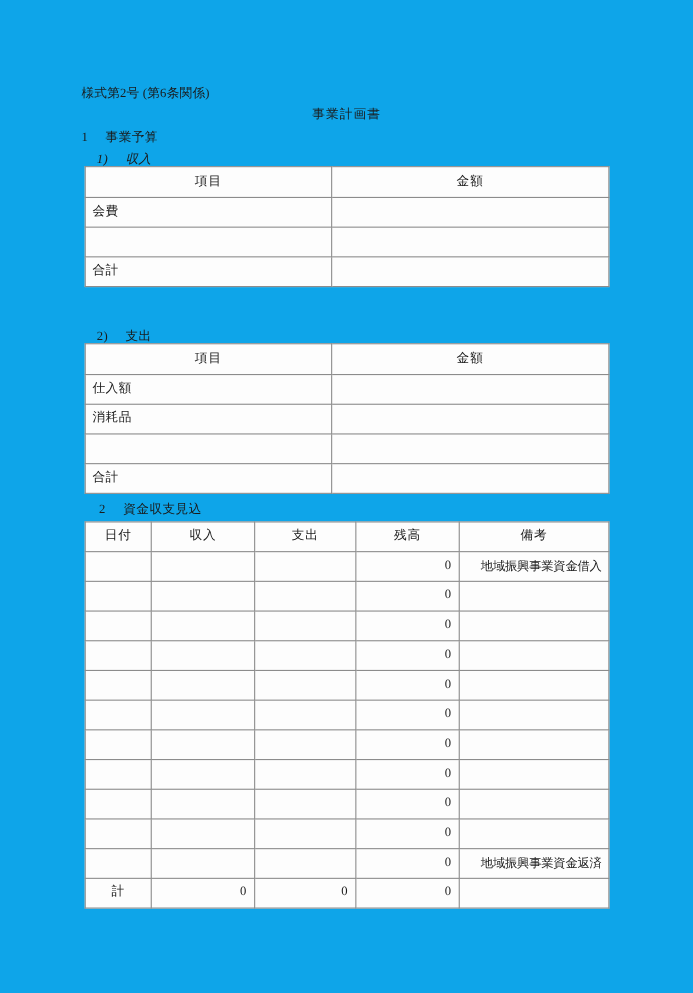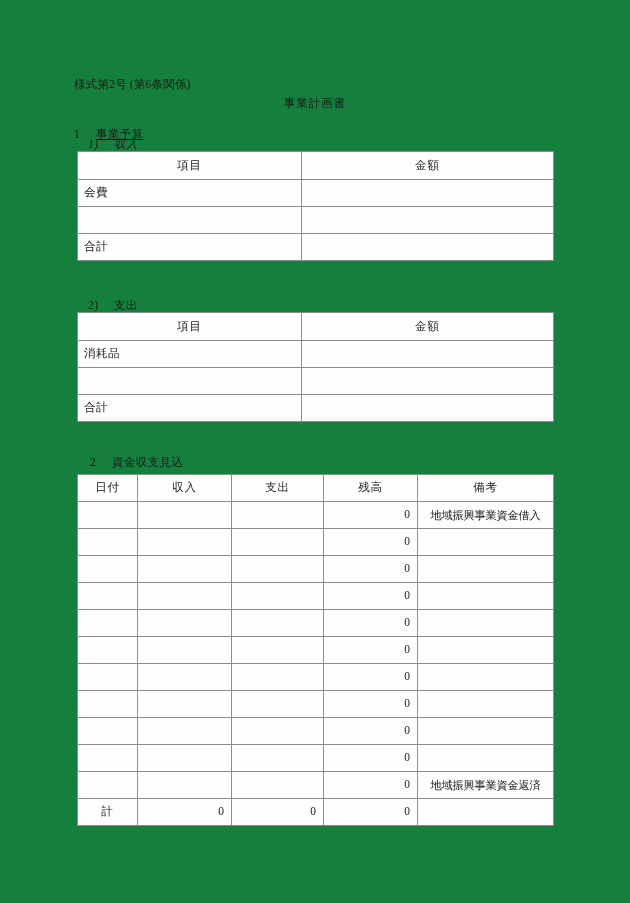--- a/index.html
+++ b/index.html
@@ -14,21 +14,21 @@
     font-family: "Liberation Serif", "DejaVu Serif", serif;
     color: #1a1a1a;
     -webkit-font-smoothing: antialiased;
   }
   .page {
     position: absolute;
     left: 0;
     top: 0;
     width: 630px;
     height: 903px;
-    background: #15803d;
+    background: #0ea5e9;
     overflow: hidden;
   }
 
   
   .form-code {
     position: absolute;
     left: 74px;
     top: 77px;
     font-size: 11.5px;
     letter-spacing: 0.2px;
@@ -44,21 +44,21 @@
     letter-spacing: 1px;
   }
 
   
   .section-heading {
     position: absolute;
     font-size: 11.5px;
     white-space: nowrap;
     letter-spacing: 0.4px;
   }
-  .sec1 { left: 74px; top: 127px; text-decoration: underline; }
+  .sec1 { left: 74px; top: 117px; }
   .sub1 { left: 88px; top: 137px; font-style: italic; }
   .sub2 { left: 88px; top: 298px; }
   .sec2 { left: 90px; top: 455px; }
   .section-heading .num {
     display: inline-block;
     min-width: 22px;
   }
   .section-heading .sub-num {
     display: inline-block;
     min-width: 26px;
@@ -122,21 +122,21 @@
     height: 23px;
   }
   .cash-table td {
     height: 23px;
   }
   .cash-table td.num {
     text-align: right;
     padding-right: 7px;
   }
   .cash-table td.note {
-    text-align: center;
+    text-align: right;
     letter-spacing: -0.2px;
     font-size: 11.2px;
   }
   .cash-table td.label {
     text-align: center;
     letter-spacing: 1px;
   }
 </style>
 </head>
 <body>
@@ -190,20 +190,24 @@
         <col class="c-item">
         <col class="c-amount">
       </colgroup>
     <thead>
       <tr>
         <th class="hdr">項目</th>
         <th class="hdr">金額</th>
       </tr>
     </thead>
     <tbody>
+      <tr>
+        <td class="item-cell">仕入額</td>
+        <td class="amount-cell"></td>
+      </tr>
       <tr>
         <td class="item-cell">消耗品</td>
         <td class="amount-cell"></td>
       </tr>
       <tr>
         <td class="item-cell"></td>
         <td class="amount-cell"></td>
       </tr>
       <tr>
         <td class="item-cell">合計</td>

